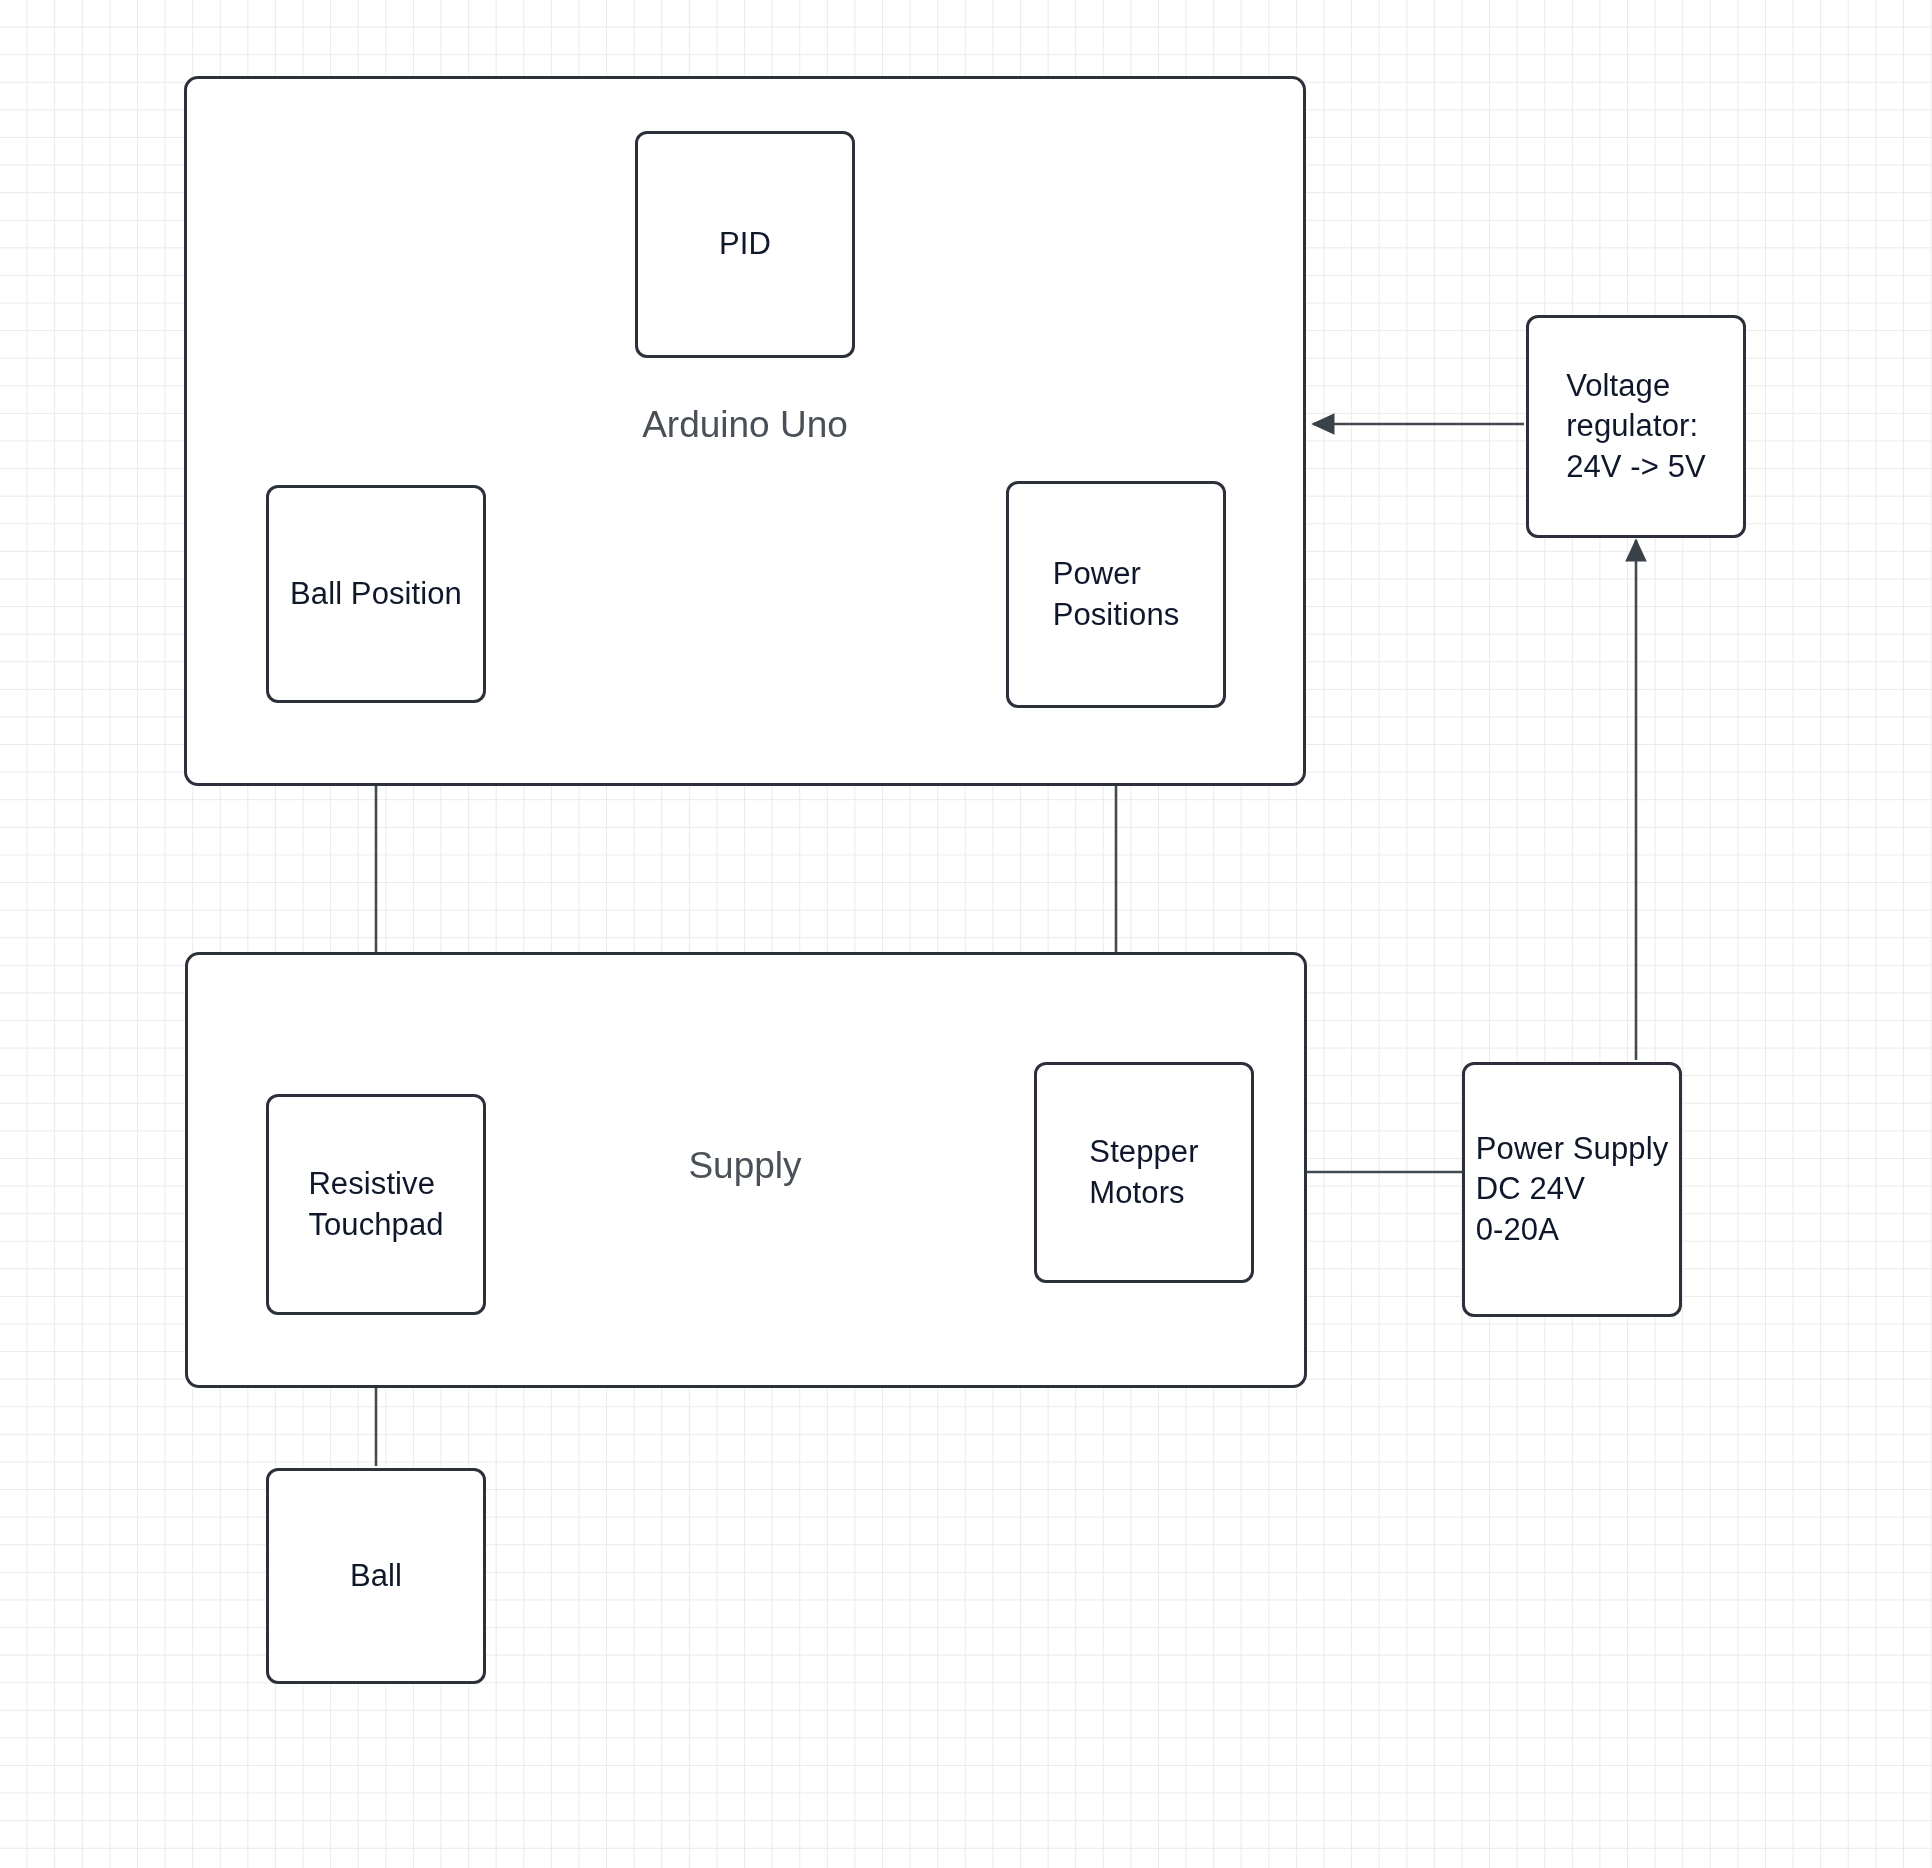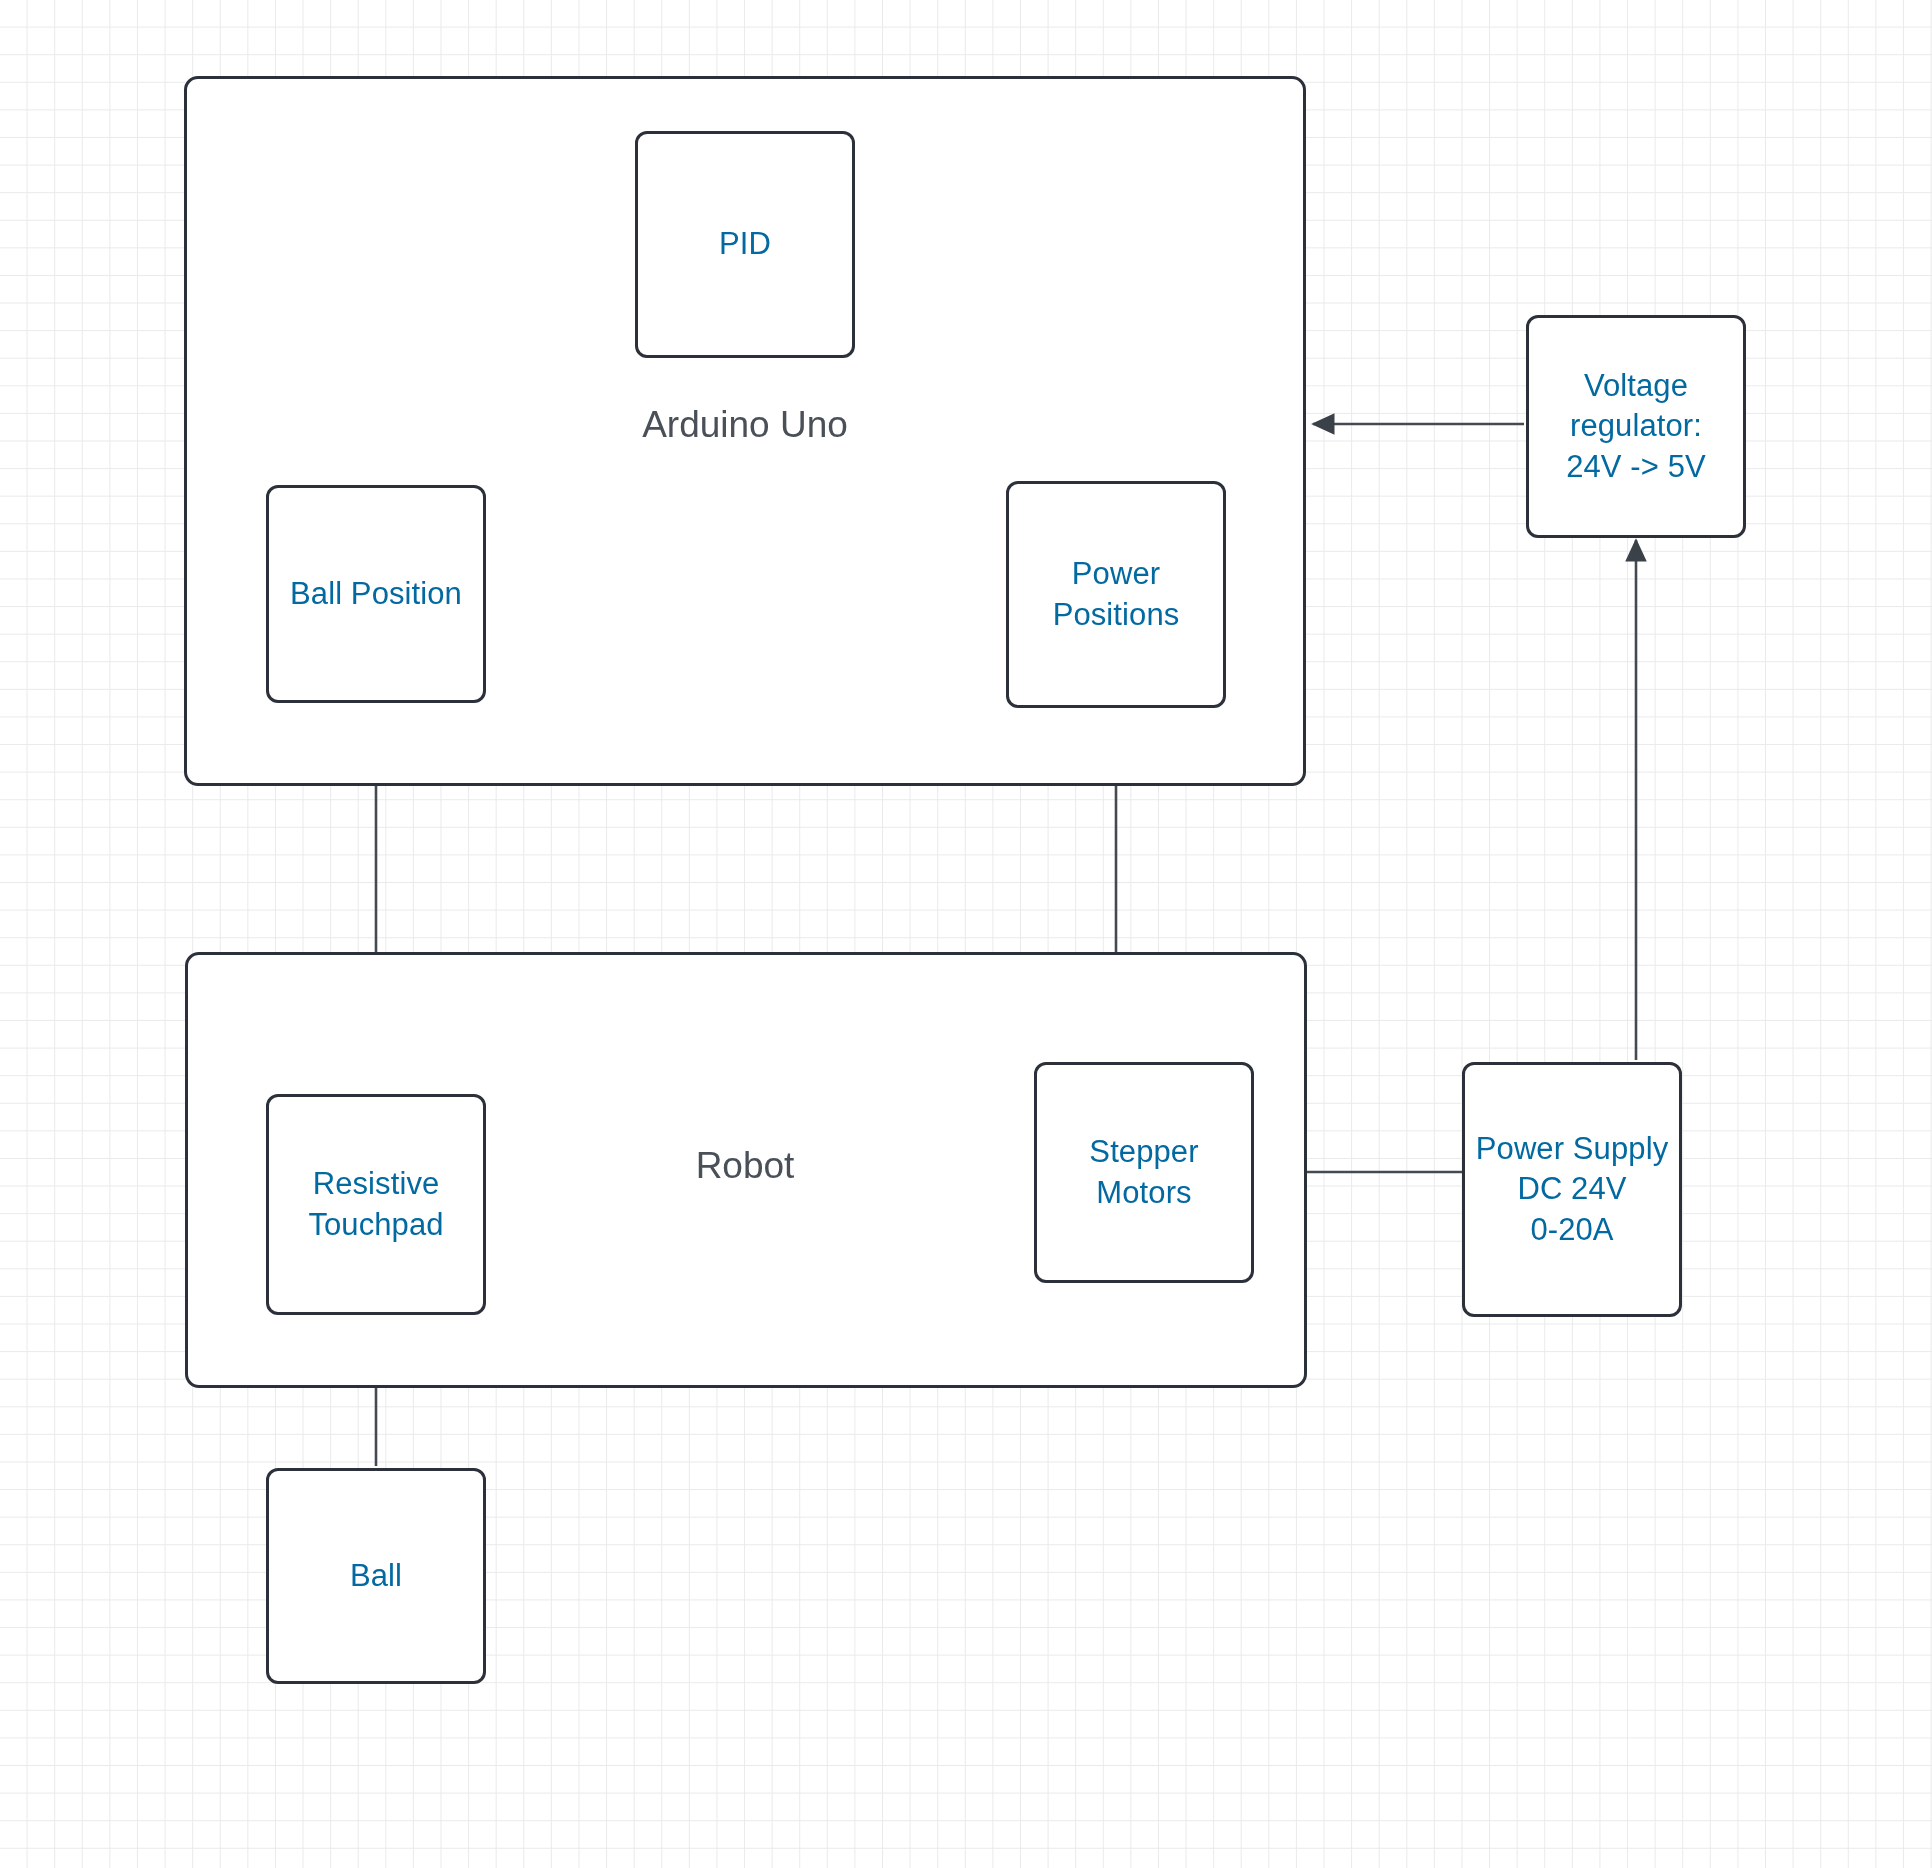--- a/index.html
+++ b/index.html
@@ -51,24 +51,24 @@
     position: absolute;
     box-sizing: border-box;
     background: #ffffff;
     border: 3px solid #2b303a;
     border-radius: 12px;
     display: flex;
     align-items: center;
     justify-content: center;
   }
   .node-label {
-    color: #0369a1;
+    color: #0f172a;
     font-size: 31px;
     line-height: 1.3;
-    text-align: center;
+    text-align: left;
     white-space: pre-line;
     letter-spacing: 0.1px;
   }
 </style>
 </head>
 <body>
 
 <div id="canvas">
 
   <svg id="edges" viewBox="0 0 1932 1868" width="1932" height="1868" xmlns="http://www.w3.org/2000/svg">
@@ -95,21 +95,21 @@
       <path d="M 1636 1060 L 1636 540" marker-end="url(#arrow)"></path>
 
       <path d="M 1524 1172 L 1232 1172" marker-end="url(#arrow)"></path>
     </g>
   </svg>
 
   <div class="grp" style="left:184px; top:76px; width:1122px; height:710px;"></div>
   <div class="grp-label" style="left:745px; top:425px;">Arduino Uno</div>
 
   <div class="grp" style="left:185px; top:952px; width:1122px; height:436px;"></div>
-  <div class="grp-label" style="left:745px; top:1166px;">Robot</div>
+  <div class="grp-label" style="left:745px; top:1166px;">Supply</div>
 
   <div class="node" style="left:635px; top:131px; width:220px; height:227px;">
     <span class="node-label">PID</span>
   </div>
 
   <div class="node" style="left:266px; top:485px; width:220px; height:218px;">
     <span class="node-label">Ball Position</span>
   </div>
 
   <div class="node" style="left:1006px; top:481px; width:220px; height:227px;">

